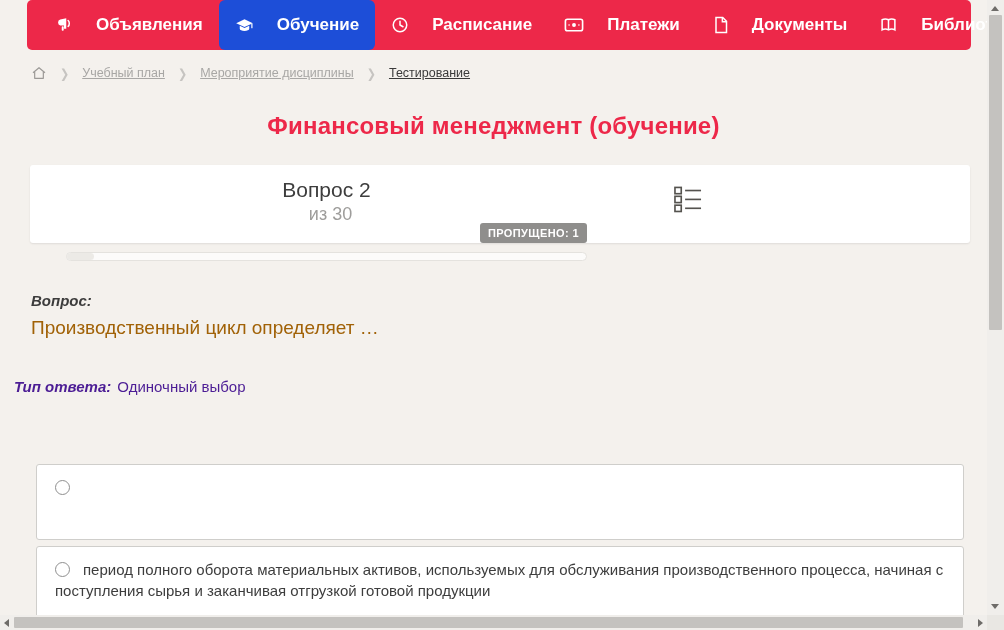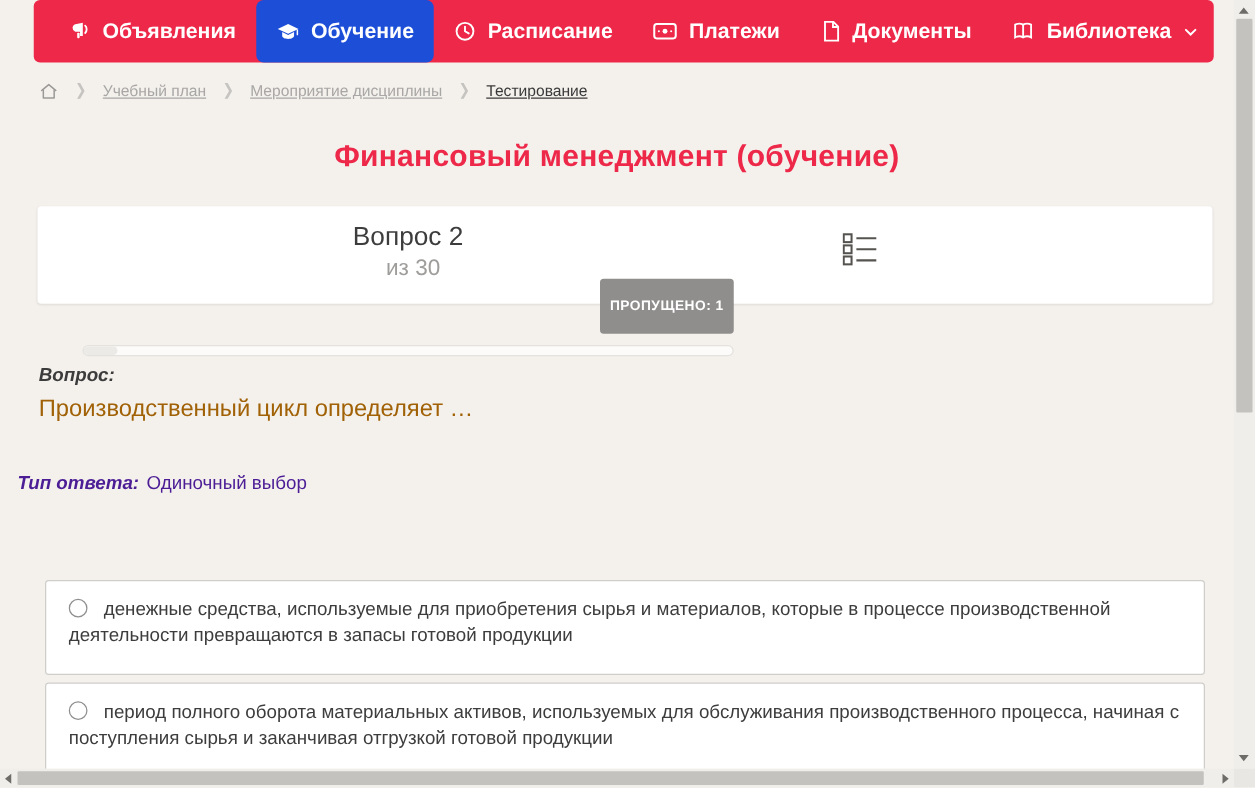--- a/index.html
+++ b/index.html
@@ -13,21 +13,21 @@
   .content { position:absolute; left:0; top:0; right:17px; bottom:15px; background:#f4f1ed; overflow:hidden; }
 
   
   .nav {
     position:absolute; left:27px; right:16px; top:0; height:50px;
     background:#ed2849; border-radius:5px;
     display:flex; align-items:stretch; justify-content:space-between;
     padding:0 12px;
   }
   .nav-item {
-    display:flex; align-items:center; gap:9px;
+    display:flex; align-items:center; gap:23px;
     color:#fff; font-weight:700; font-size:17px;
     padding:0 16px; cursor:pointer; white-space:nowrap;
   }
   .nav-item.active { background:#1d4ed8; border-radius:6px; }
   .nav-item svg { display:block; }
 
   
   .breadcrumb {
     position:absolute; left:31px; top:61px; height:24px;
     display:flex; align-items:center; gap:13px; font-size:12.5px;
@@ -48,21 +48,21 @@
     position:absolute; left:30px; right:17px; top:165px; height:78px;
     background:#fff; border-radius:3px; box-shadow:0 1px 2px rgba(0,0,0,.09);
   }
   .qhead-left { position:absolute; left:36px; top:13px; width:521px; }
   .qrow { display:flex; align-items:center;flex-direction:column; }
   .q-number { font-size:21px; color:#3d3d3d; }
   .q-of { font-size:18px; color:#9e9d9b; margin-left:8px; position:relative; top:2px; }
   .badge {
     margin-left:auto; background:#8f8e8c; color:#fff;
     font-size:11px; font-weight:700; letter-spacing:.4px;
-    padding:16px 8px; border-radius:3px;
+    padding:4px 8px; border-radius:3px;
   }
   .progress { margin-top:9px; height:9px; border:1px solid #e4e2de; border-radius:5px; background:#fcfbfa; position:relative; overflow:hidden; }
   .progress-fill { position:absolute; left:0; top:0; bottom:0; width:27px; background:#eceae6; border-radius:5px; }
   .qlist-btn { position:absolute; left:644px; top:21px; width:28px; height:27px; cursor:pointer; }
   .timer { position:absolute; right:20px; top:15px; font-size:30px; letter-spacing:1px; color:#4a4947; }
   .timer .dim { color:#b3b1ad; }
 
   
   .q-heading  { position:absolute; left:31px; top:292px; font-size:15px; font-weight:700; font-style:italic; color:#3c3c3c; }
   .q-text     { position:absolute; left:31px; top:317px; font-size:19px; color:#a16207; }
@@ -209,21 +209,21 @@
     </div>
   </div>
 
   <div class="q-heading">Вопрос:</div>
   <div class="q-text">Производственный цикл определяет …</div>
   <div class="q-type">
     <span class="lbl">Тип ответа:</span><span>Одиночный выбор</span>
   </div>
 
   <div class="option option-1">
-    <span class="radio"></span><span>денежные средства, используемые для приобретения сырья и материалов, которые в процессе производственной деятельности превращаются в запасы готовой продукции</span>
+    <span class="radio"></span>
   </div>
   <div class="option option-2">
     <span class="radio"></span><span>период полного оборота материальных активов, используемых для обслуживания производственного процесса, начиная с поступления сырья и заканчивая отгрузкой готовой продукции</span>
   </div>
 
 </div>
 
 <div class="vscroll">
   <div class="tri tri-up"></div>
   <div class="vthumb"></div>

